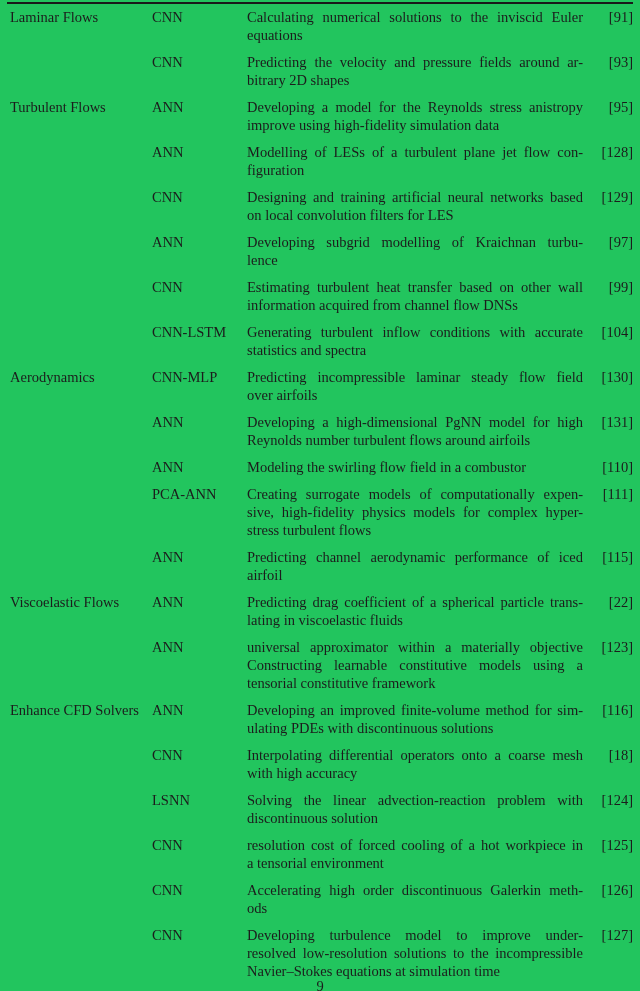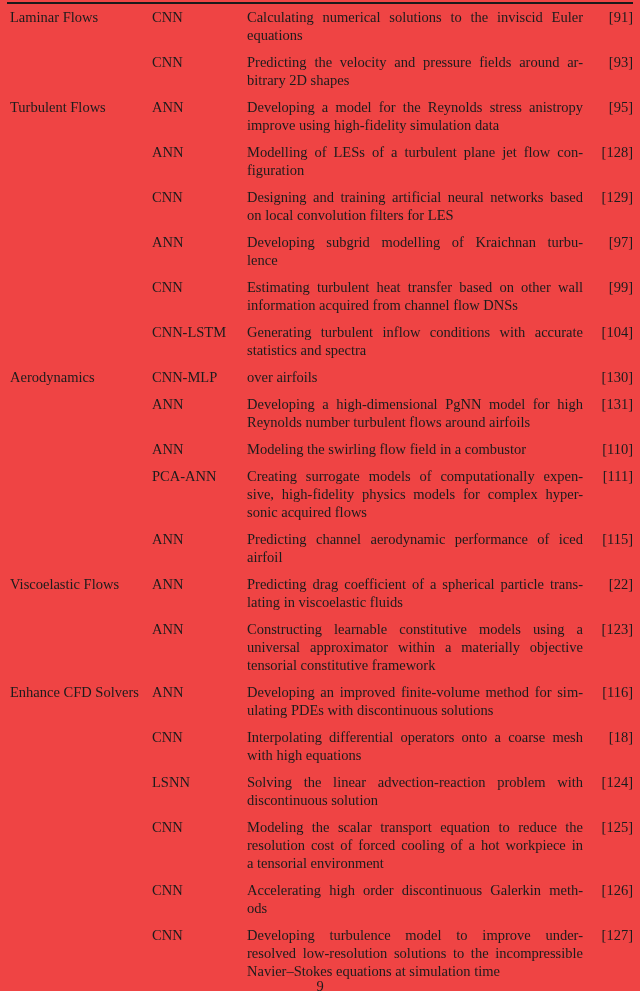--- a/index.html
+++ b/index.html
@@ -9,21 +9,21 @@
     width: 640px;
     height: 991px;
     overflow: hidden;
     font-family: "Liberation Serif", "DejaVu Serif", serif;
     color: #1c1c1c;
   }
   .page {
     position: relative;
     width: 640px;
     height: 991px;
-    background: #ef4444;
+    background: #22c55e;
   }
   .table-wrap {
     position: absolute;
     left: 7px;
     top: 2px;
     width: 626px;
     border-top: 2px solid #1a1a1a;
     padding-top: 4px;
     box-sizing: border-box;
   }
@@ -155,20 +155,21 @@
             <div class="dline">Generating turbulent inflow conditions with accurate</div>
             <div class="dline lastline">statistics and spectra</div>
           </div>
       <div class="ref">[104]</div>
     </div>
 
     <div class="trow">
       <div class="cat">Aerodynamics</div>
       <div class="method">CNN-MLP</div>
       <div class="desc">
+            <div class="dline">Predicting incompressible laminar steady flow field</div>
             <div class="dline lastline">over airfoils</div>
           </div>
       <div class="ref">[130]</div>
     </div>
 
     <div class="trow">
       <div class="cat"></div>
       <div class="method">ANN</div>
       <div class="desc">
             <div class="dline">Developing a high-dimensional PgNN model for high</div>
@@ -185,21 +186,21 @@
           </div>
       <div class="ref">[110]</div>
     </div>
 
     <div class="trow">
       <div class="cat"></div>
       <div class="method">PCA-ANN</div>
       <div class="desc">
             <div class="dline">Creating surrogate models of computationally expen-</div>
             <div class="dline">sive, high-fidelity physics models for complex hyper-</div>
-            <div class="dline lastline">sonic acquired flows</div>
+            <div class="dline lastline">stress turbulent flows</div>
           </div>
       <div class="ref">[111]</div>
     </div>
 
     <div class="trow">
       <div class="cat"></div>
       <div class="method">ANN</div>
       <div class="desc">
             <div class="dline">Predicting channel aerodynamic performance of iced</div>
             <div class="dline lastline">airfoil</div>
@@ -214,62 +215,61 @@
             <div class="dline">Predicting drag coefficient of a spherical particle trans-</div>
             <div class="dline lastline">lating in viscoelastic fluids</div>
           </div>
       <div class="ref">[22]</div>
     </div>
 
     <div class="trow">
       <div class="cat"></div>
       <div class="method">ANN</div>
       <div class="desc">
+            <div class="dline">universal approximator within a materially objective</div>
             <div class="dline">Constructing learnable constitutive models using a</div>
-            <div class="dline">universal approximator within a materially objective</div>
             <div class="dline lastline">tensorial constitutive framework</div>
           </div>
       <div class="ref">[123]</div>
     </div>
 
     <div class="trow">
       <div class="cat">Enhance CFD Solvers</div>
       <div class="method">ANN</div>
       <div class="desc">
             <div class="dline">Developing an improved finite-volume method for sim-</div>
             <div class="dline lastline">ulating PDEs with discontinuous solutions</div>
           </div>
       <div class="ref">[116]</div>
     </div>
 
     <div class="trow">
       <div class="cat"></div>
       <div class="method">CNN</div>
       <div class="desc">
             <div class="dline">Interpolating differential operators onto a coarse mesh</div>
-            <div class="dline lastline">with high equations</div>
+            <div class="dline lastline">with high accuracy</div>
           </div>
       <div class="ref">[18]</div>
     </div>
 
     <div class="trow">
       <div class="cat"></div>
       <div class="method">LSNN</div>
       <div class="desc">
             <div class="dline">Solving the linear advection-reaction problem with</div>
             <div class="dline lastline">discontinuous solution</div>
           </div>
       <div class="ref">[124]</div>
     </div>
 
     <div class="trow">
       <div class="cat"></div>
       <div class="method">CNN</div>
       <div class="desc">
-            <div class="dline">Modeling the scalar transport equation to reduce the</div>
             <div class="dline">resolution cost of forced cooling of a hot workpiece in</div>
             <div class="dline lastline">a tensorial environment</div>
           </div>
       <div class="ref">[125]</div>
     </div>
 
     <div class="trow">
       <div class="cat"></div>
       <div class="method">CNN</div>
       <div class="desc">

